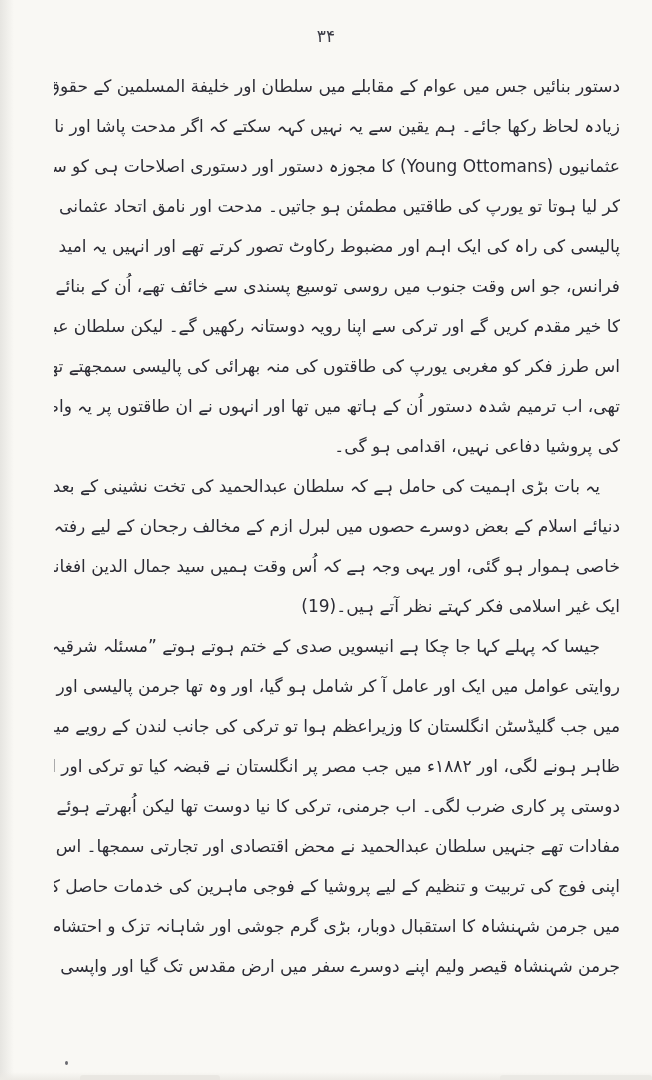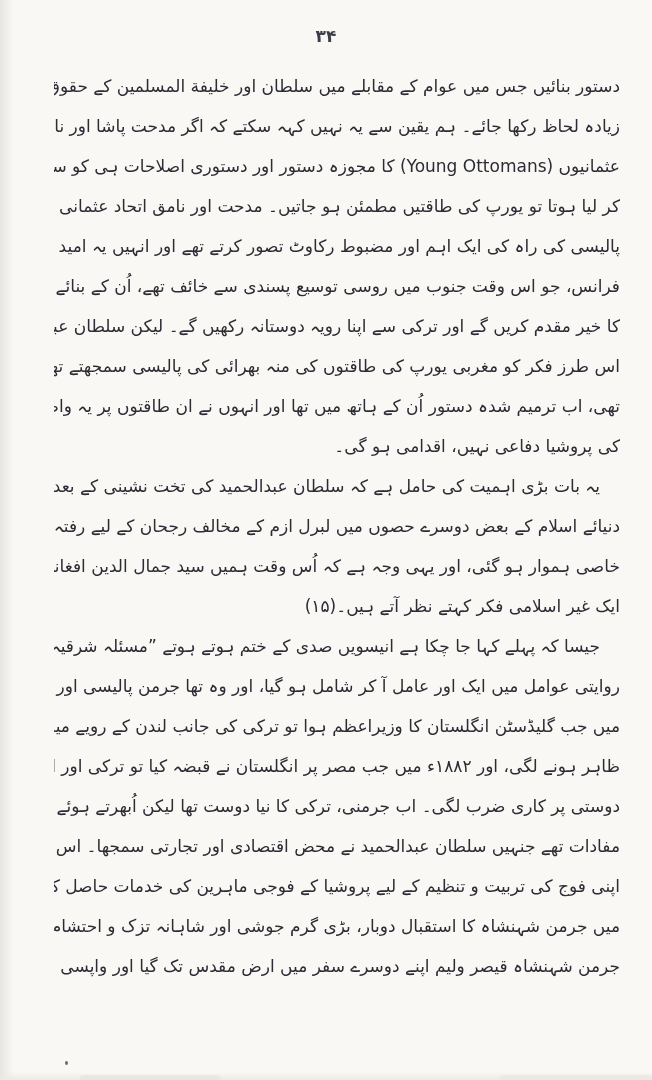--- a/index.html
+++ b/index.html
@@ -56,21 +56,20 @@
     border-radius: 50%;
   }
   .page-number {
     position: absolute;
     top: 26px;
     left: 0; right: 0;
     text-align: center;
     font-size: 17px;
     letter-spacing: 4px;
     color: #3c3c46;
-    font-weight: bold;
   }
   .text-block {
     position: absolute;
     top: 66px;
     right: 32px;
     width: 566px;
     direction: rtl;
   }
   .para { margin: 0; padding: 0; }
   .line {
@@ -113,21 +112,21 @@
       <div class="line">کا خیر مقدم کریں گے اور ترکی سے اپنا رویہ دوستانہ رکھیں گے۔ لیکن سلطان عبدالحمید اُن کے</div>
       <div class="line">اس طرز فکر کو مغربی یورپ کی طاقتوں کی منہ بھرائی کی پالیسی سمجھتے تھے، اور یہ بات انہیں پسند نہ</div>
       <div class="line">تھی، اب ترمیم شدہ دستور اُن کے ہاتھ میں تھا اور انہوں نے ان طاقتوں پر یہ واضح کر دیا کہ اُن</div>
       <div class="line para-end">کی پروشیا دفاعی نہیں، اقدامی ہو گی۔</div>
     </div>
 
     <div class="para">
       <div class="line indent">یہ بات بڑی اہمیت کی حامل ہے کہ سلطان عبدالحمید کی تخت نشینی کے بعد ترکی اور</div>
       <div class="line">دنیائے اسلام کے بعض دوسرے حصوں میں لبرل ازم کے مخالف رجحان کے لیے رفتہ رفتہ فضا</div>
       <div class="line">خاصی ہموار ہو گئی، اور یہی وجہ ہے کہ اُس وقت ہمیں سید جمال الدین افغانی بھی لبرل ازم کو</div>
-      <div class="line para-end">ایک غیر اسلامی فکر کہتے نظر آتے ہیں۔(۱۵)</div>
+      <div class="line para-end">ایک غیر اسلامی فکر کہتے نظر آتے ہیں۔(19)</div>
     </div>
 
     <div class="para">
       <div class="line indent">جیسا کہ پہلے کہا جا چکا ہے انیسویں صدی کے ختم ہوتے ہوتے ”مسئلہ شرقیہ“ کے</div>
       <div class="line">روایتی عوامل میں ایک اور عامل آ کر شامل ہو گیا، اور وہ تھا جرمن پالیسی اور ڈپلومیسی کا۔ ۱۸۸۰ء</div>
       <div class="line">میں جب گلیڈسٹن انگلستان کا وزیراعظم ہوا تو ترکی کی جانب لندن کے رویے میں تبدیلی</div>
       <div class="line">ظاہر ہونے لگی، اور ۱۸۸۲ء میں جب مصر پر انگلستان نے قبضہ کیا تو ترکی اور انگلستان کی روایتی</div>
       <div class="line">دوستی پر کاری ضرب لگی۔ اب جرمنی، ترکی کا نیا دوست تھا لیکن اُبھرتے ہوئے جرمنی کے اپنے</div>
       <div class="line">مفادات تھے جنہیں سلطان عبدالحمید نے محض اقتصادی اور تجارتی سمجھا۔ اس لیے انہوں نے</div>
       <div class="line">اپنی فوج کی تربیت و تنظیم کے لیے پروشیا کے فوجی ماہرین کی خدمات حاصل کیں، اور قسطنطنیہ</div>

